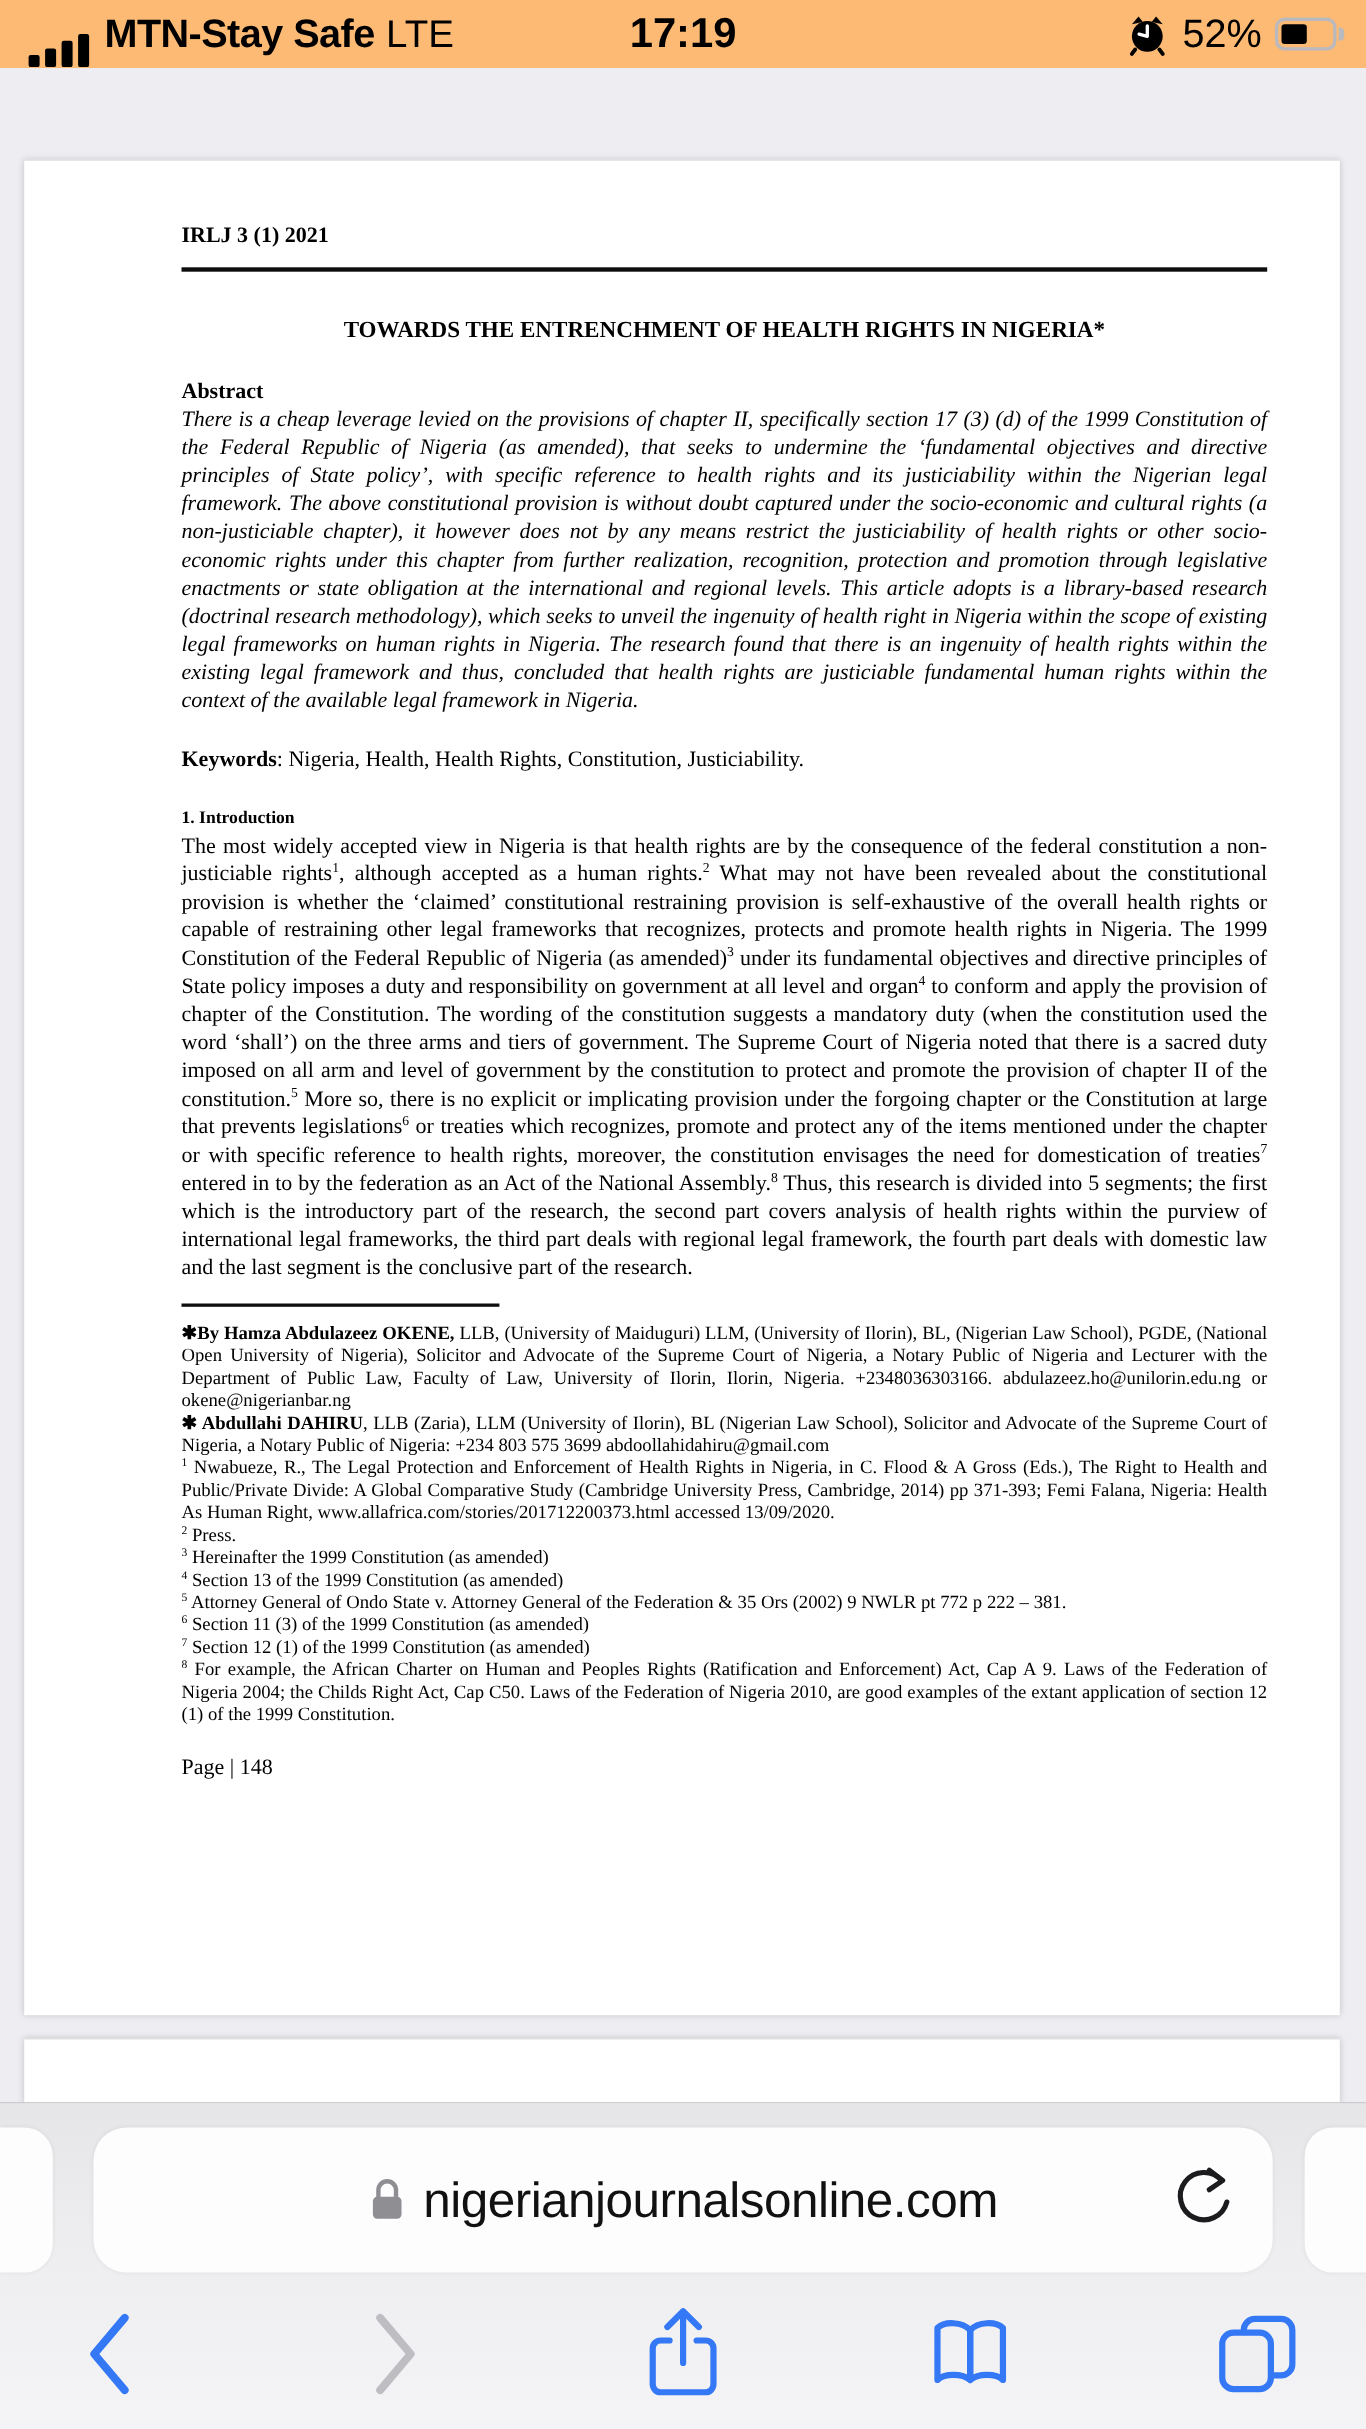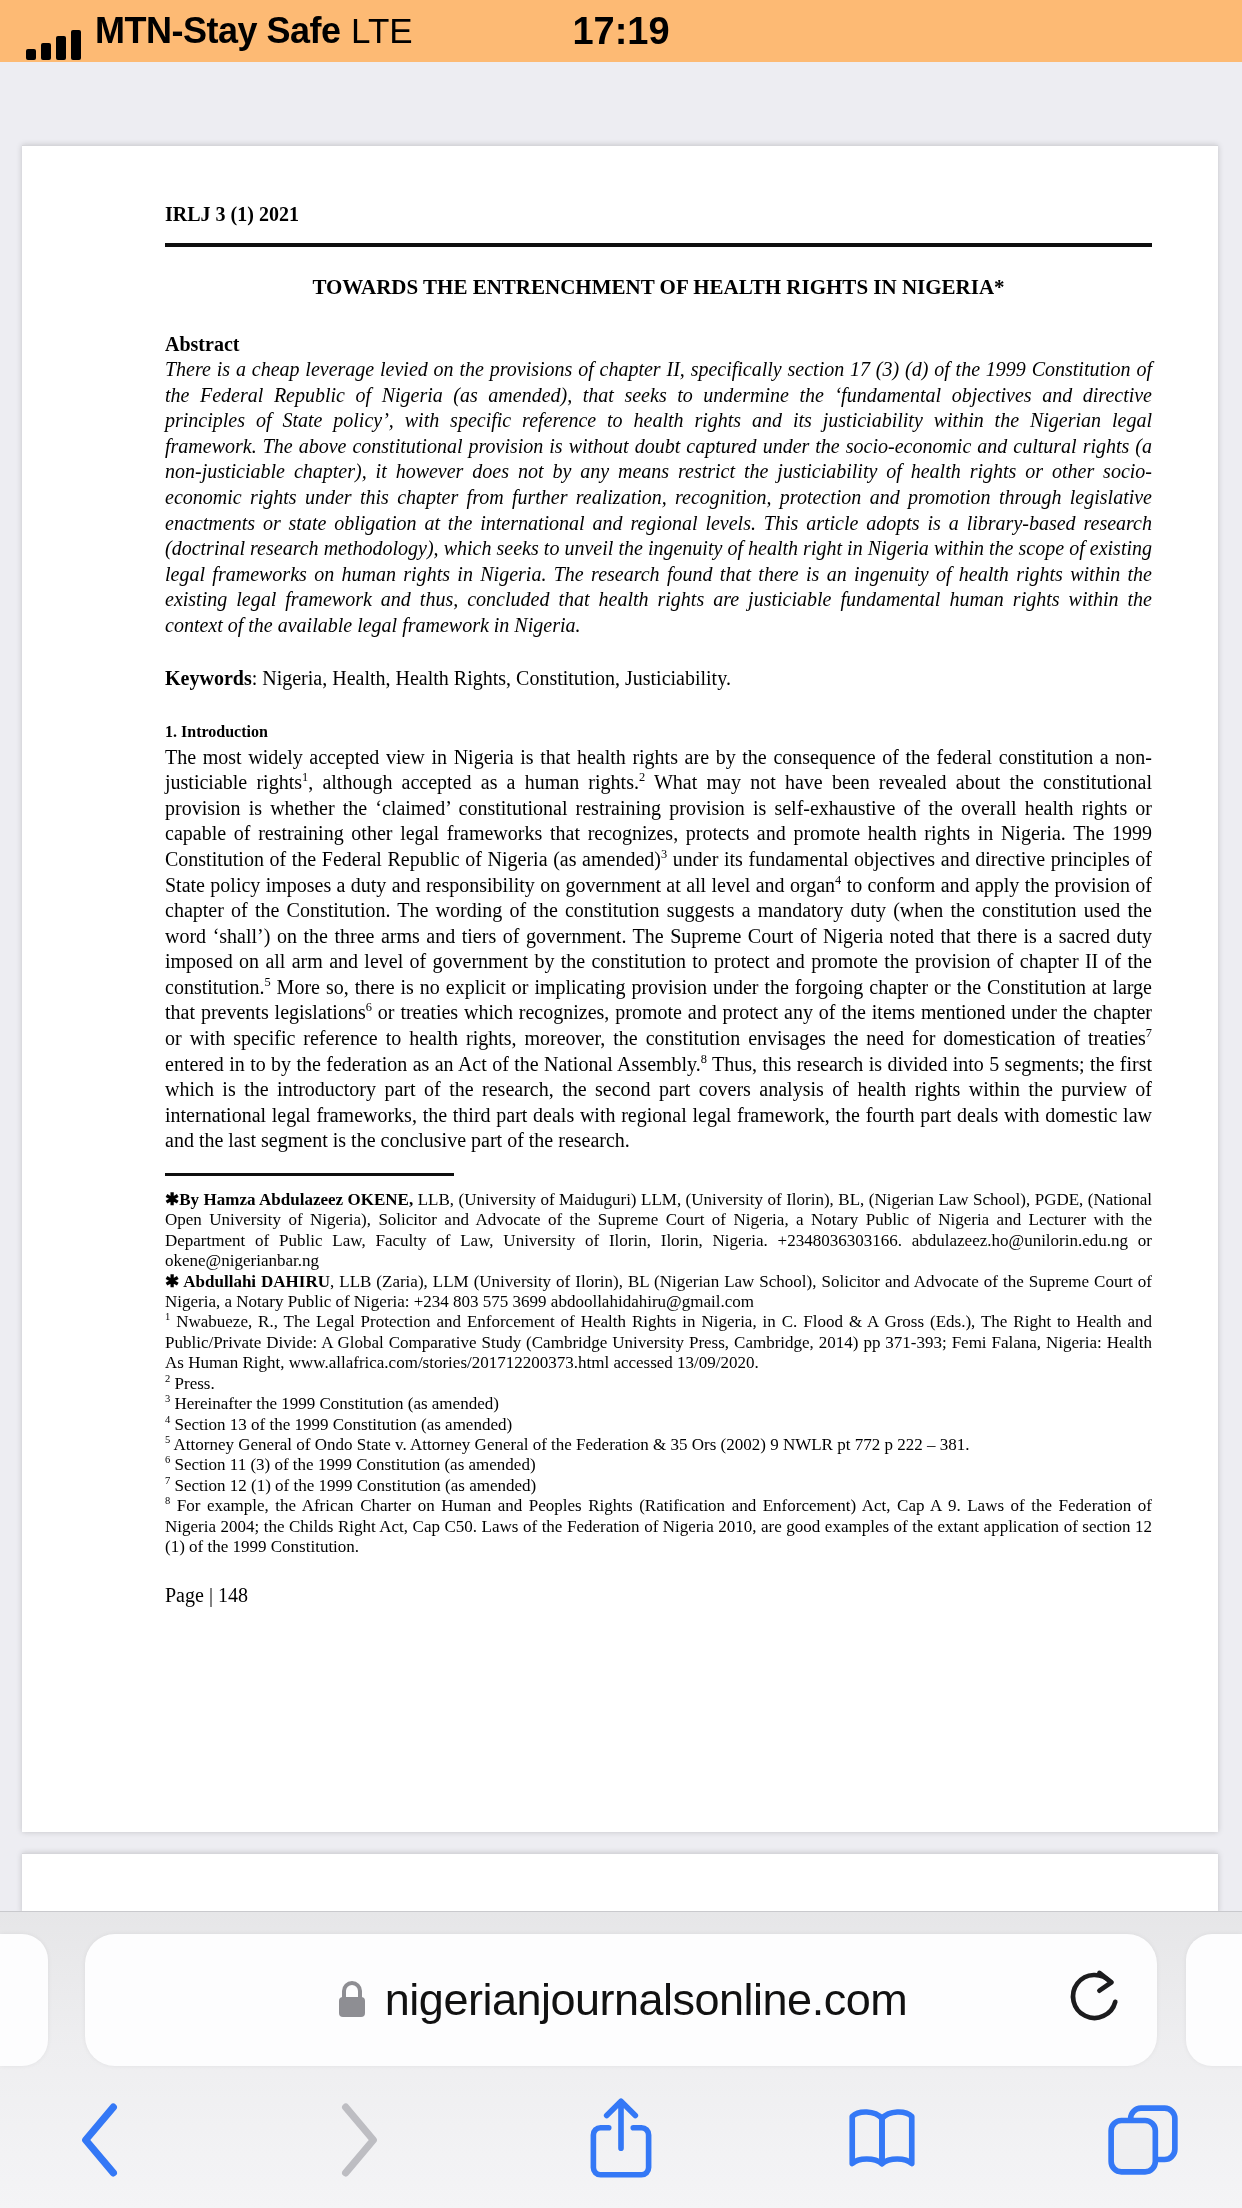--- a/index.html
+++ b/index.html
@@ -32,21 +32,21 @@
   .pdf-page{
     position:absolute;left:22px;width:1196px;background:#FFFFFF;
     box-shadow:0 0 6px rgba(0,0,0,.18);border-top:1px solid #D6D6DA;box-sizing:border-box;
   }
   .page-1{top:145px;height:1687px;padding:55px 66px 0 143px;overflow:hidden;}
   .page-2{top:1853px;height:60px;}
   
   .doc{font-family:"Liberation Serif",serif;color:#000;}
   .journal-header{font-size:20px;font-weight:bold;line-height:26px;}
   .header-rule{height:4px;background:#0E0E0E;margin-top:16px;}
-  .doc-title{font-size:21px;font-weight:bold;text-align:center;margin-top:26px;line-height:28px;}
+  .doc-title{font-size:21px;font-weight:bold;text-align:center;margin-top:38px;line-height:28px;}
   .abstract-label{font-size:20px;font-weight:bold;margin-top:30px;line-height:26px;}
   .abstract-text{font-size:20px;font-style:italic;text-align:justify;line-height:25.6px;}
   .keywords{font-size:20px;margin-top:26px;line-height:26px;}
   .intro-heading{font-size:16px;font-weight:bold;margin-top:28px;line-height:26px;}
   .body-text{font-size:20px;text-align:justify;line-height:25.6px;}
   .fn-rule{width:289px;height:3px;background:#0E0E0E;margin-top:19px;}
   .footnotes{margin-top:14px;}
   .footnotes p{margin:0;font-size:17px;line-height:20.4px;text-align:justify;}
   .page-label{font-size:20px;margin-top:25px;line-height:26px;}
   .b{font-weight:bold;}
@@ -86,20 +86,36 @@
         <div class="bar b2"></div>
         <div class="bar b3"></div>
         <div class="bar b4"></div>
     </div>
     <div>
       <span class="sb-carrier">MTN-Stay Safe</span>
       <span class="sb-lte">LTE</span>
     </div>
   </div>
   <div class="sb-time">17:19</div>
+  <div class="sb-right">
+    <svg width="40" height="40" viewBox="0 0 40 40">
+      <path d="M6,11 L12,4 L16,9 Z" fill="#000"></path>
+      <path d="M34,11 L28,4 L24,9 Z" fill="#000"></path>
+      <circle cx="20" cy="22" r="14" fill="#000"></circle>
+      <path d="M20,22 L20,12.5 M20,22 L12.5,20" stroke="#FFF" stroke-width="3" stroke-linecap="round" fill="none"></path>
+      <path d="M9,34 L6,38 M31,34 L34,38" stroke="#000" stroke-width="3.5" stroke-linecap="round"></path>
+    </svg>
+    <span class="sb-batt-pct">52%</span>
+    <div class="battery">
+      <div class="batt-body">
+          <div class="batt-fill"></div>
+        </div>
+      <div class="batt-nub"></div>
+    </div>
+  </div>
 </div>
 
 <div class="canvas-bg"></div>
 
 <div class="pdf-page page-1 doc">
   <div class="journal-header">IRLJ 3 (1) 2021</div>
   <div class="header-rule"></div>
   <div class="doc-title">TOWARDS THE ENTRENCHMENT OF HEALTH RIGHTS IN NIGERIA*</div>
   <div class="abstract-label">Abstract</div>
   <div class="abstract-text">There is a cheap leverage levied on the provisions of chapter II, specifically section 17 (3) (d) of the 1999 Constitution of the Federal Republic of Nigeria (as amended), that seeks to undermine the ‘fundamental objectives and directive principles of State policy’, with specific reference to health rights and its justiciability within the Nigerian legal framework. The above constitutional provision is without doubt captured under the socio-economic and cultural rights (a non-justiciable chapter), it however does not by any means restrict the justiciability of health rights or other socio-economic rights under this chapter from further realization, recognition, protection and promotion through legislative enactments or state obligation at the international and regional levels. This article adopts is a library-based research (doctrinal research methodology), which seeks to unveil the ingenuity of health right in Nigeria within the scope of existing legal frameworks on human rights in Nigeria. The research found that there is an ingenuity of health rights within the existing legal framework and thus, concluded that health rights are justiciable fundamental human rights within the context of the available legal framework in Nigeria.</div>

